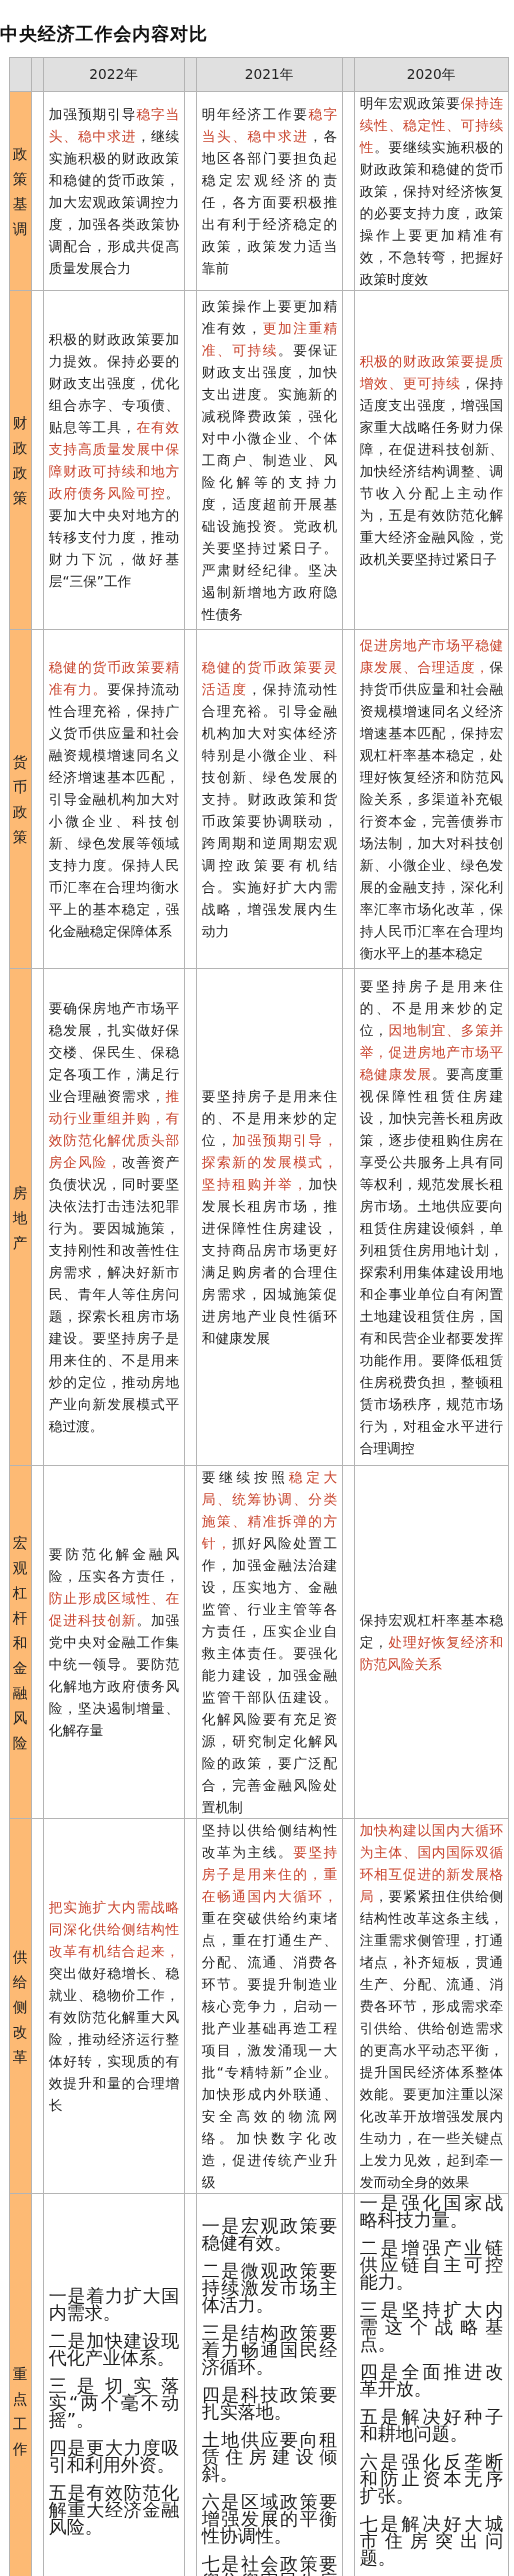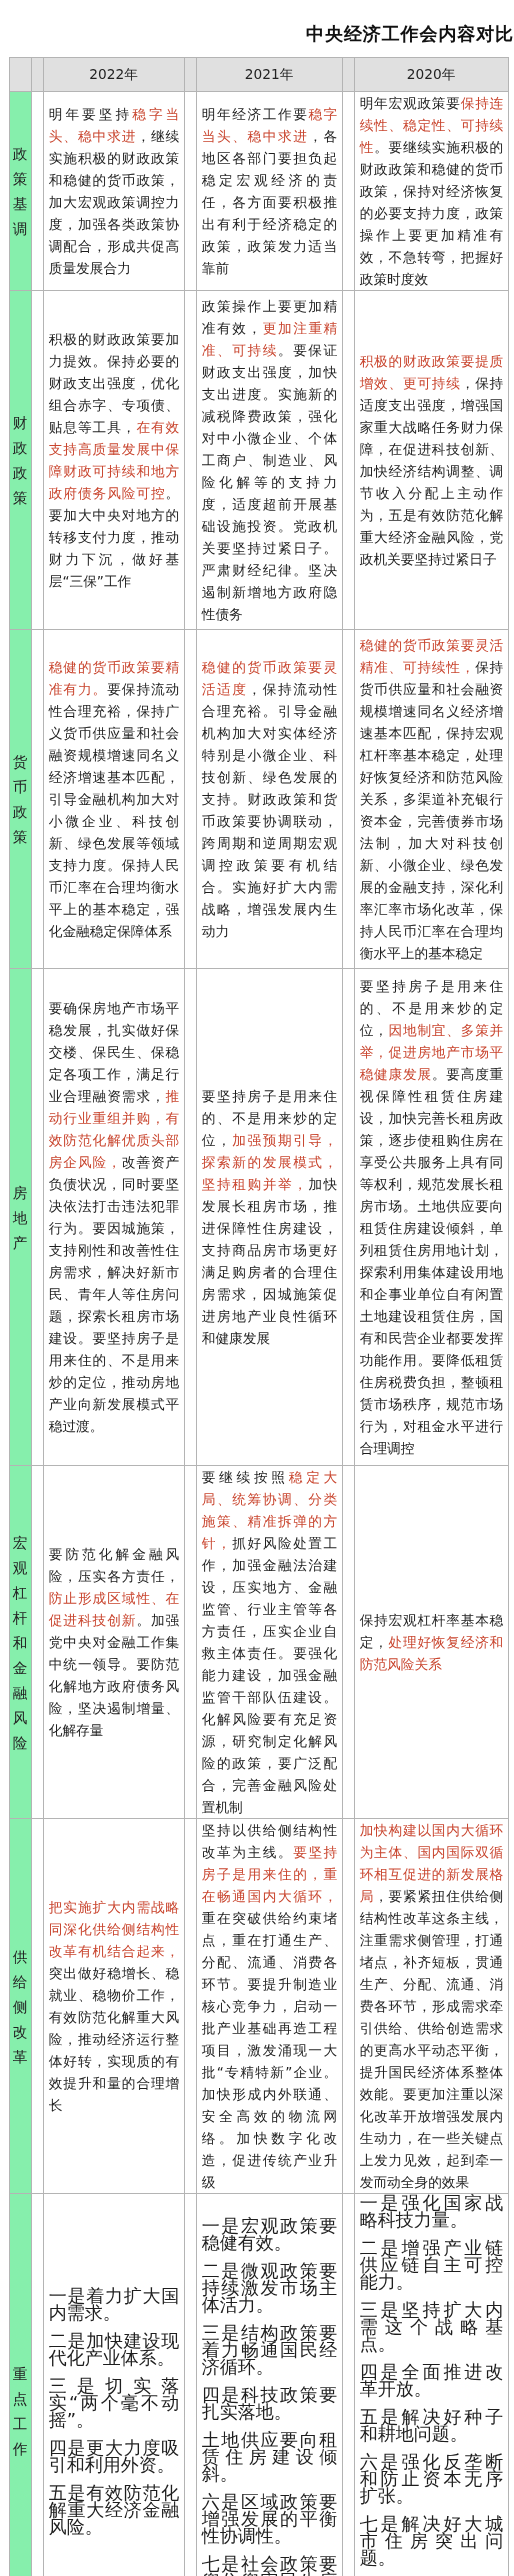--- a/index.html
+++ b/index.html
@@ -1,26 +1,26 @@
 <!DOCTYPE html>
 <html style="font-size:13.7px"><head>
 <meta charset="utf-8">
 <style>
   html, body { margin: 0; padding: 0; background: #ffffff; }
   body { width: 514px; height: 2576px; position: relative; overflow: hidden;
          font-family: "DejaVu Sans", "Liberation Sans", sans-serif; color: #1e1e1e; }
-  .title { position: absolute; top: 22px; left: 0; width: 514px; text-align: right;
+  .title { position: absolute; top: 22px; left: 0; width: 514px; text-align: left;
            font-size: 18px; font-weight: bold; letter-spacing: 0.9px; color: #111; }
   table.cmp { position: absolute; top: 57px; left: 8.6px; width: 499px;
               border-collapse: collapse; table-layout: fixed; border: 1.7px solid #b0b0b0; }
   table.cmp td { border: 1.3px solid #b4b4b4; padding: 0; vertical-align: middle; }
   col.c-label { width: 22px; } col.c-sp { width: 12px; }
   col.c-1 { width: 141px; } col.c-2 { width: 146px; } col.c-3 { width: 154px; }
   tr.head td { background: #e0e0e0; height: 33px; text-align: center; font-size: 13.7px; color: #222; }
-  td.label { background: #86efac; text-align: center; }
+  td.label { background: #fdba74; text-align: center; }
   td.label span { display: block; width: 15.4px; margin: 0 auto; font-size: 14.6px; line-height: 25px;
                   word-break: break-all; color: #222; }
   td.sp { background: #ffffff; }
   tr.head td.sp { background: #e0e0e0; }
   td.cell { background: #fff; }
   .txt { display: block; padding: 0 4.3px 0 5.1px; font-size: 13.7px; line-height: 22px;
          text-align: justify; word-break: break-all; }
   .txt .hl { color: var(--hl, #c9452e); }
   .lst { display: block; padding: 0 4.3px 0 5.1px; font-size: 18px; line-height: 17px;
          text-align: justify; word-break: break-all; }
@@ -52,21 +52,21 @@
     <td class="sp"></td>
     <td>2020年</td>
   </tr>
 
   <tr style="height:197px">
     <td class="label">
           <span>政策基调</span>
         </td>
     <td class="sp"></td>
     <td class="cell">
-          <span class="txt"><span>明年要坚持</span><span class="hl">稳字当头、稳中求进</span><span>，继续实施积极的财政政策和稳健的货币政策，加大宏观政策调控力度，加强各类政策协调配合，形成共促高质量发展合力</span></span>
+          <span class="txt"><span>加强预期引导</span><span class="hl">稳字当头、稳中求进</span><span>，继续实施积极的财政政策和稳健的货币政策，加大宏观政策调控力度，加强各类政策协调配合，形成共促高质量发展合力</span></span>
         </td>
     <td class="sp"></td>
     <td class="cell">
           <span class="txt"><span>明年经济工作要</span><span class="hl">稳字当头、稳中求进</span><span>，各地区各部门要担负起稳定宏观经济的责任，各方面要积极推出有利于经济稳定的政策，政策发力适当靠前</span></span>
         </td>
     <td class="sp"></td>
     <td class="cell">
           <span class="txt"><span>明年宏观政策要</span><span class="hl">保持连续性、稳定性、可持续性</span><span>。要继续实施积极的财政政策和稳健的货币政策，保持对经济恢复的必要支持力度，政策操作上要更加精准有效，不急转弯，把握好政策时度效</span></span>
         </td>
   </tr>
@@ -96,21 +96,21 @@
     <td class="sp"></td>
     <td class="cell">
           <span class="txt"><span class="hl">稳健的货币政策要精准有力。</span><span>要保持流动性合理充裕，保持广义货币供应量和社会融资规模增速同名义经济增速基本匹配，引导金融机构加大对小微企业、科技创新、绿色发展等领域支持力度。保持人民币汇率在合理均衡水平上的基本稳定，强化金融稳定保障体系</span></span>
         </td>
     <td class="sp"></td>
     <td class="cell">
           <span class="txt"><span class="hl">稳健的货币政策要灵活适度</span><span>，保持流动性合理充裕。引导金融机构加大对实体经济特别是小微企业、科技创新、绿色发展的支持。财政政策和货币政策要协调联动，跨周期和逆周期宏观调控政策要有机结合。实施好扩大内需战略，增强发展内生动力</span></span>
         </td>
     <td class="sp"></td>
     <td class="cell">
-          <span class="txt"><span class="hl">稳健的货币政策要灵活精准、可持续性，</span><span>保持货币供应量和社会融资规模增速同名义经济增速基本匹配，保持宏观杠杆率基本稳定，处理好恢复经济和防范风险关系，多渠道补充银行资本金，完善债券市场法制，加大对科技创新、小微企业、绿色发展的金融支持，深化利率汇率市场化改革，保持人民币汇率在合理均衡水平上的基本稳定</span></span>
+          <span class="txt"><span class="hl">促进房地产市场平稳健康发展、合理适度，</span><span>保持货币供应量和社会融资规模增速同名义经济增速基本匹配，保持宏观杠杆率基本稳定，处理好恢复经济和防范风险关系，多渠道补充银行资本金，完善债券市场法制，加大对科技创新、小微企业、绿色发展的金融支持，深化利率汇率市场化改革，保持人民币汇率在合理均衡水平上的基本稳定</span></span>
         </td>
   </tr>
 
   <tr style="height:497px">
     <td class="label">
           <span>房地产</span>
         </td>
     <td class="sp"></td>
     <td class="cell">
           <span class="txt"><span>要确保房地产市场平稳发展，扎实做好保交楼、保民生、保稳定各项工作，满足行业合理融资需求，</span><span class="hl">推动行业重组并购，有效防范化解优质头部房企风险，</span><span>改善资产负债状况，同时要坚决依法打击违法犯罪行为。要因城施策，支持刚性和改善性住房需求，解决好新市民、青年人等住房问题，探索长租房市场建设。要坚持房子是用来住的、不是用来炒的定位，推动房地产业向新发展模式平稳过渡。</span></span>

